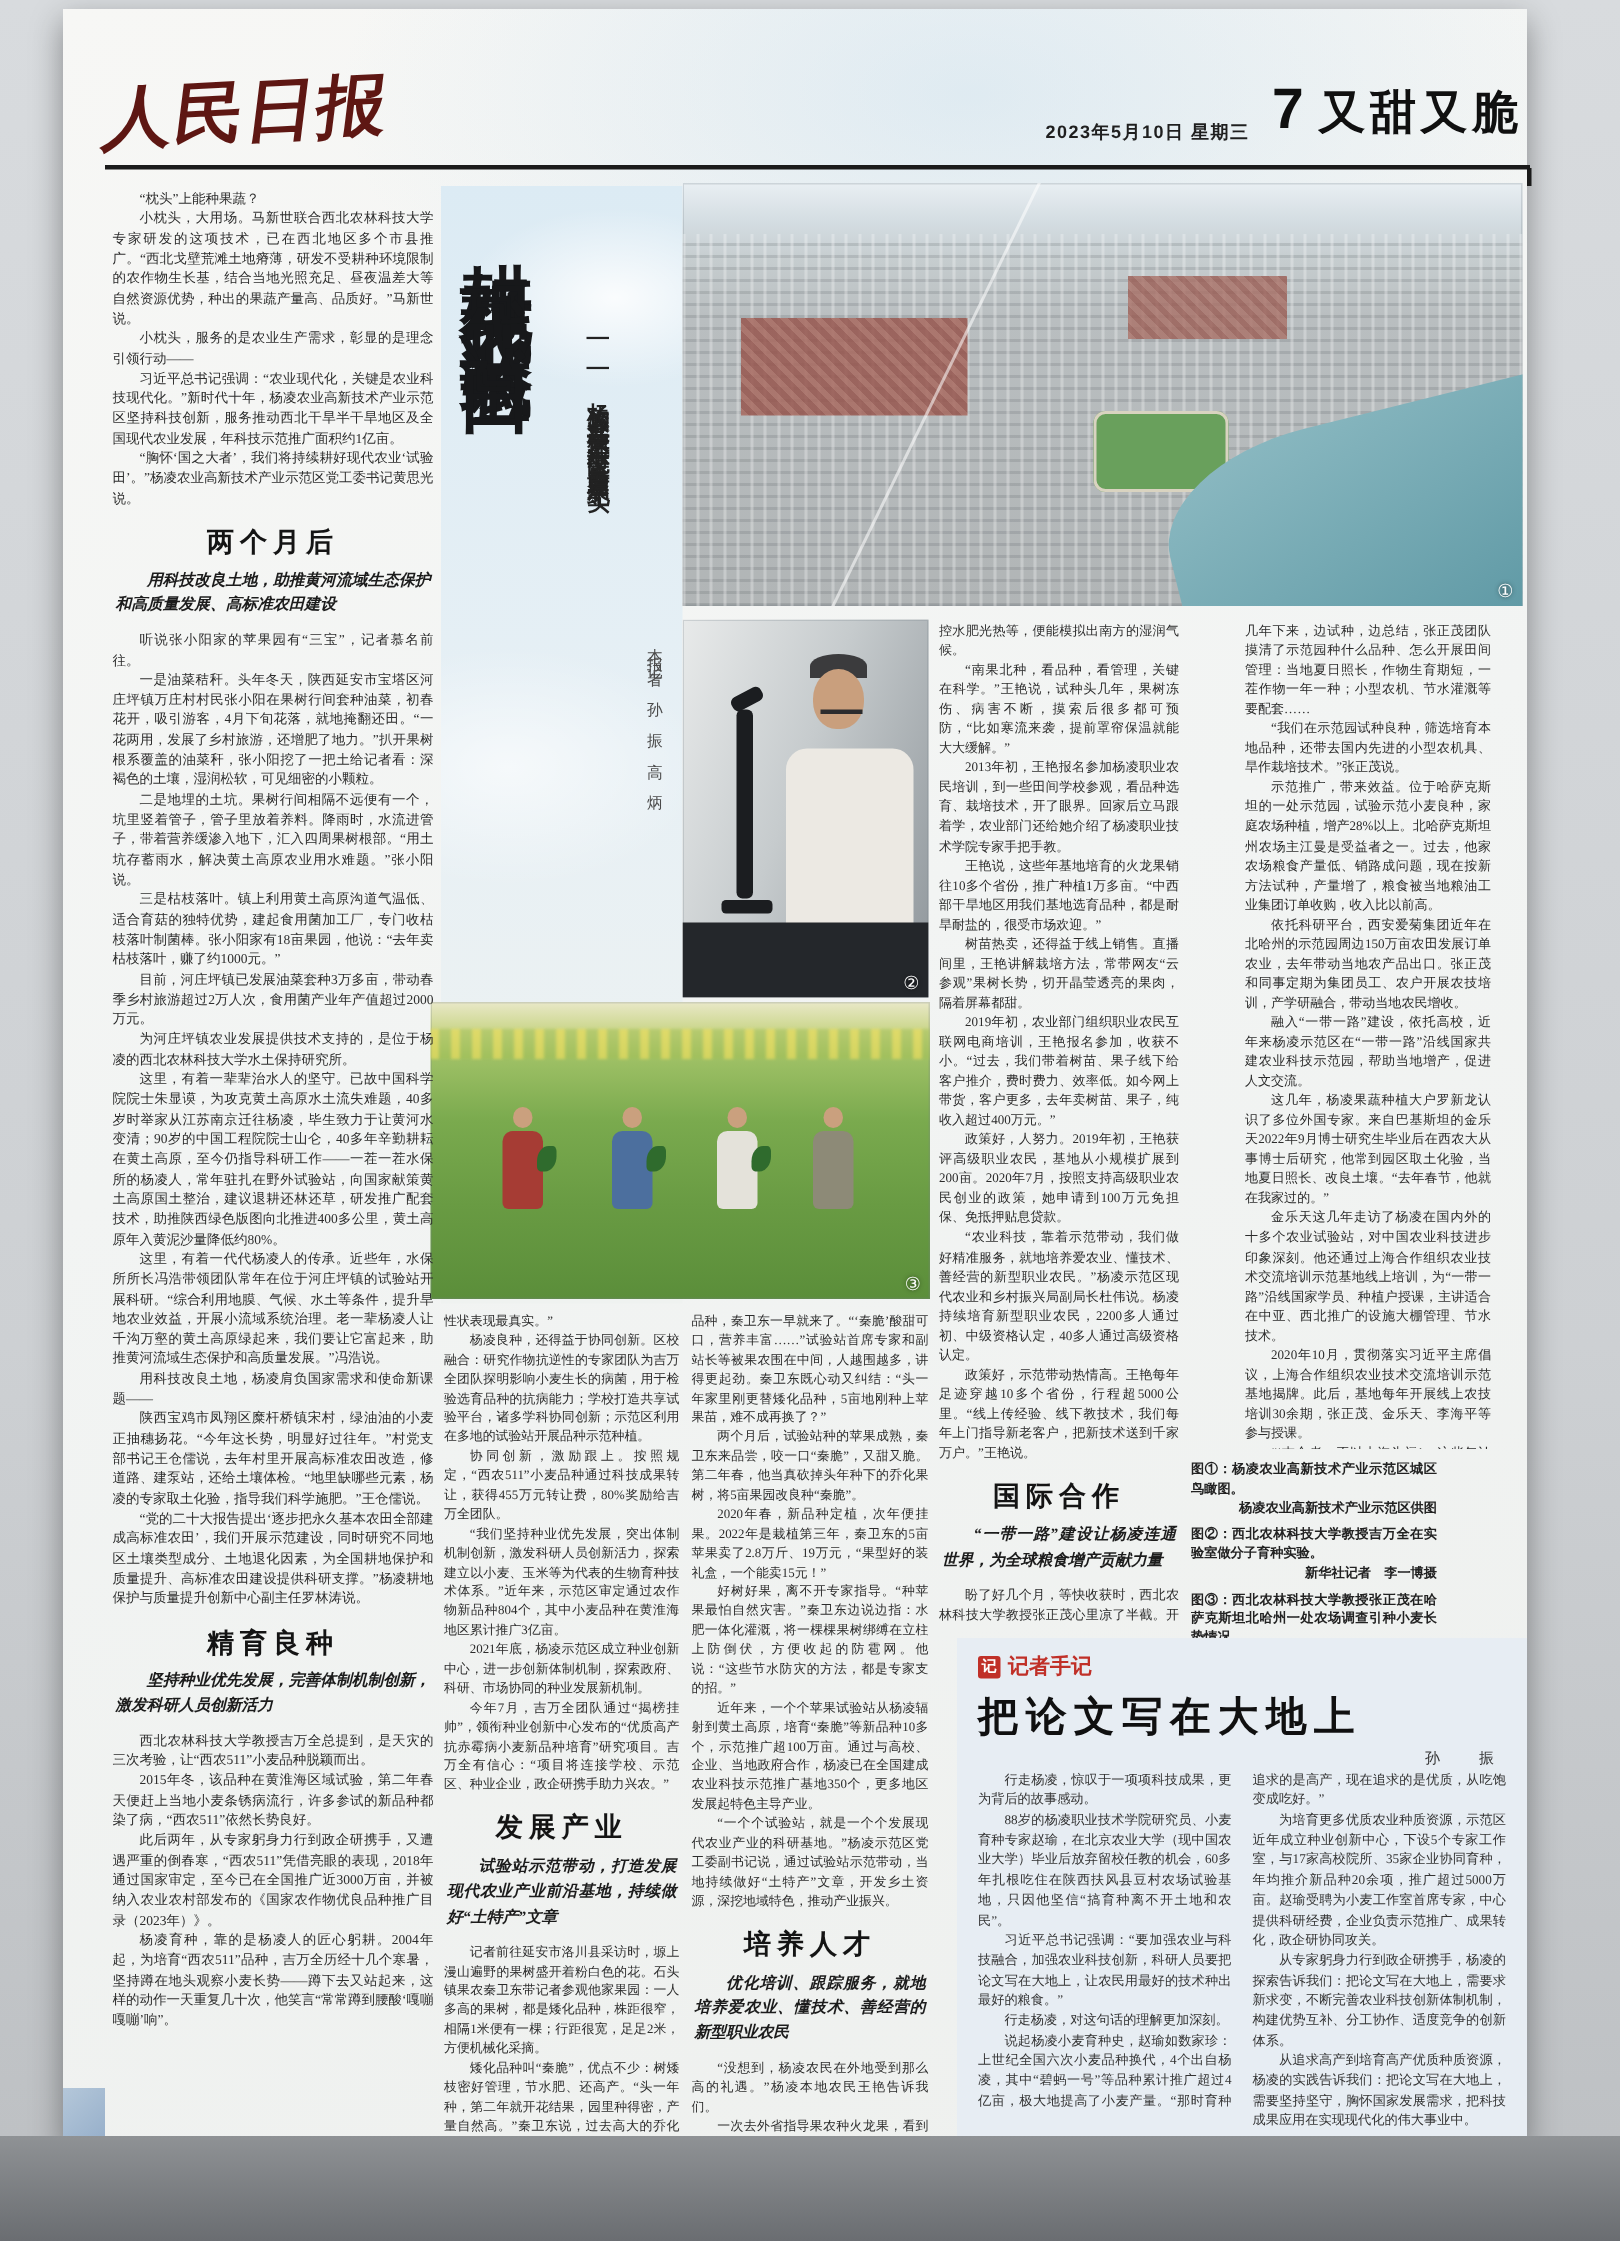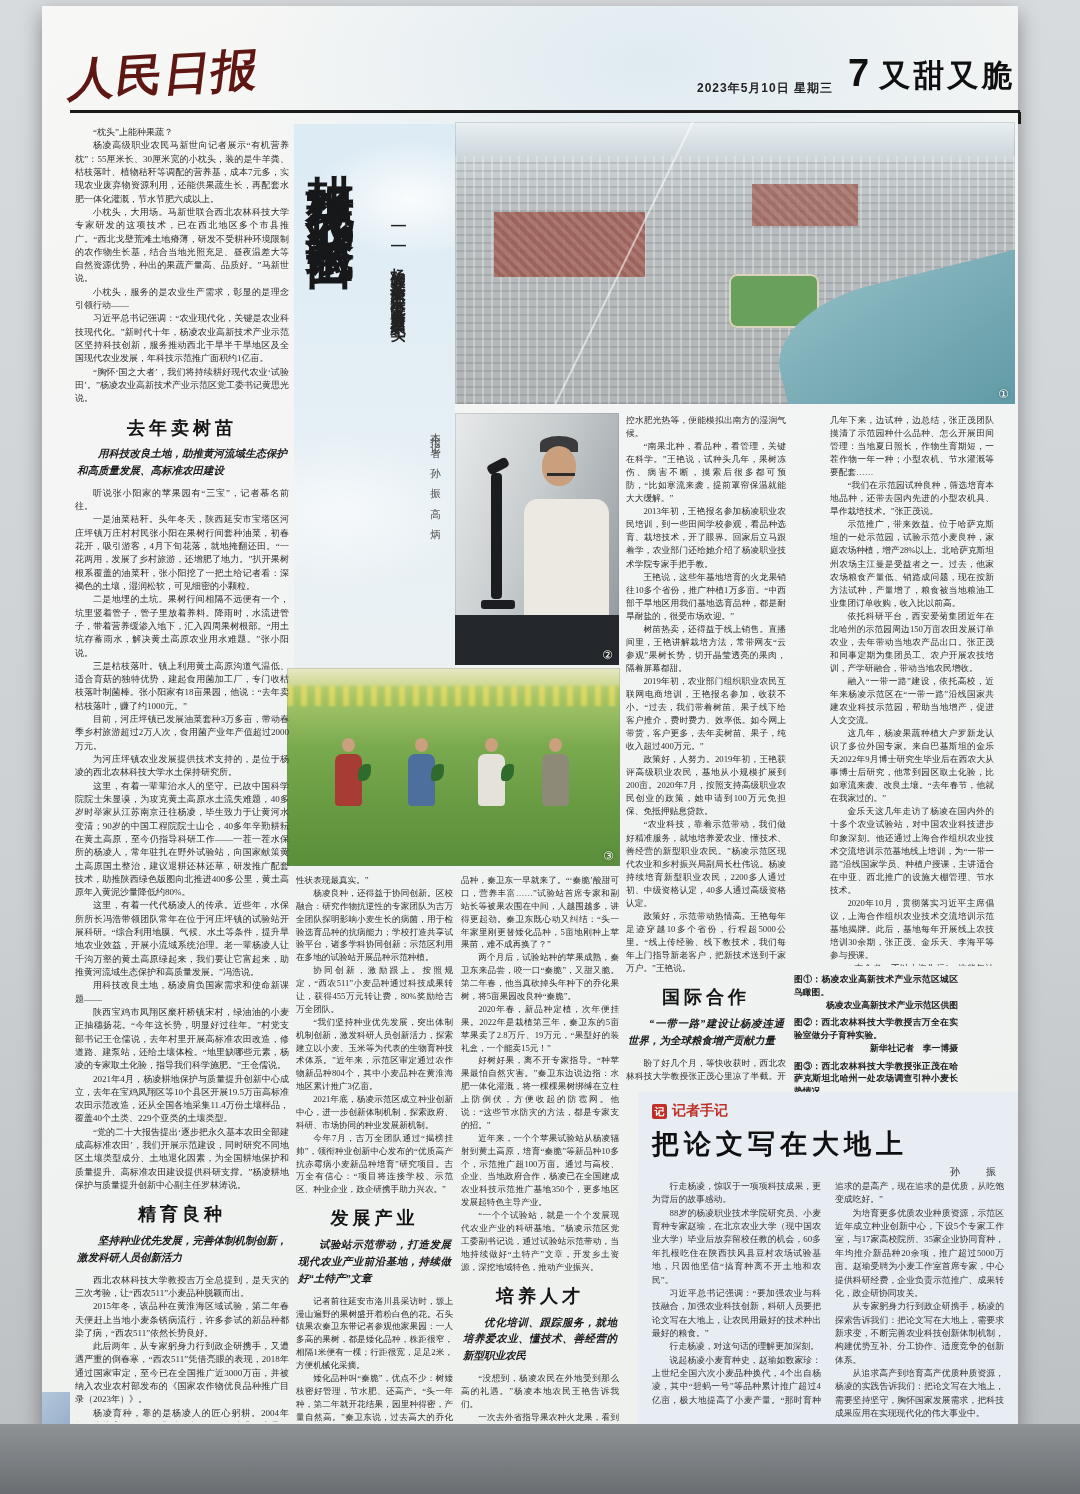--- a/index.html
+++ b/index.html
@@ -169,38 +169,36 @@
     </div>
     <div class="fig" style="left:76%">
       <div class="head"></div>
       <div class="torso" style="background:#8d8a77"></div>
     </div>
     <div class="pnum">③</div>
   </div>
 
   <div class="col col1">
       <div class="blk blk-p">“枕头”上能种果蔬？</div>
-      <div class="blk blk-p">杨凌高级职业农民马新世向记者展示“有机营养枕”：55厘米长、30厘米宽的小枕头，装的是牛羊粪、枯枝落叶、植物秸秆等调配的营养基，成本7元多，实现农业废弃物资源利用，还能供果蔬生长，再配套水肥一体化灌溉，节水节肥六成以上。</div>
       <div class="blk blk-p">小枕头，大用场。马新世联合西北农林科技大学专家研发的这项技术，已在西北地区多个市县推广。“西北戈壁荒滩土地瘠薄，研发不受耕种环境限制的农作物生长基，结合当地光照充足、昼夜温差大等自然资源优势，种出的果蔬产量高、品质好。”马新世说。</div>
       <div class="blk blk-p">小枕头，服务的是农业生产需求，彰显的是理念引领行动——</div>
       <div class="blk blk-p">习近平总书记强调：“农业现代化，关键是农业科技现代化。”新时代十年，杨凌农业高新技术产业示范区坚持科技创新，服务推动西北干旱半干旱地区及全国现代农业发展，年科技示范推广面积约1亿亩。</div>
       <div class="blk blk-p">“胸怀‘国之大者’，我们将持续耕好现代农业‘试验田’。”杨凌农业高新技术产业示范区党工委书记黄思光说。</div>
-      <div class="blk blk-h">去年卖树苗</div>
+      <div class="blk blk-h">两个月后</div>
       <div class="blk blk-lead">用科技改良土地，助推黄河流域生态保护和高质量发展、高标准农田建设</div>
       <div class="blk blk-p">听说张小阳家的苹果园有“三宝”，记者慕名前往。</div>
       <div class="blk blk-p">一是油菜秸秆。头年冬天，陕西延安市宝塔区河庄坪镇万庄村村民张小阳在果树行间套种油菜，初春花开，吸引游客，4月下旬花落，就地掩翻还田。“一花两用，发展了乡村旅游，还增肥了地力。”扒开果树根系覆盖的油菜秆，张小阳挖了一把土给记者看：深褐色的土壤，湿润松软，可见细密的小颗粒。</div>
       <div class="blk blk-p">二是地埋的土坑。果树行间相隔不远便有一个，坑里竖着管子，管子里放着养料。降雨时，水流进管子，带着营养缓渗入地下，汇入四周果树根部。“用土坑存蓄雨水，解决黄土高原农业用水难题。”张小阳说。</div>
       <div class="blk blk-p">三是枯枝落叶。镇上利用黄土高原沟道气温低、适合育菇的独特优势，建起食用菌加工厂，专门收枯枝落叶制菌棒。张小阳家有18亩果园，他说：“去年卖枯枝落叶，赚了约1000元。”</div>
       <div class="blk blk-p">目前，河庄坪镇已发展油菜套种3万多亩，带动春季乡村旅游超过2万人次，食用菌产业年产值超过2000万元。</div>
       <div class="blk blk-p">为河庄坪镇农业发展提供技术支持的，是位于杨凌的西北农林科技大学水土保持研究所。</div>
       <div class="blk blk-p">这里，有着一辈辈治水人的坚守。已故中国科学院院士朱显谟，为攻克黄土高原水土流失难题，40多岁时举家从江苏南京迁往杨凌，毕生致力于让黄河水变清；90岁的中国工程院院士山仑，40多年辛勤耕耘在黄土高原，至今仍指导科研工作——一茬一茬水保所的杨凌人，常年驻扎在野外试验站，向国家献策黄土高原国土整治，建议退耕还林还草，研发推广配套技术，助推陕西绿色版图向北推进400多公里，黄土高原年入黄泥沙量降低约80%。</div>
       <div class="blk blk-p">这里，有着一代代杨凌人的传承。近些年，水保所所长冯浩带领团队常年在位于河庄坪镇的试验站开展科研。“综合利用地膜、气候、水土等条件，提升旱地农业效益，开展小流域系统治理。老一辈杨凌人让千沟万壑的黄土高原绿起来，我们要让它富起来，助推黄河流域生态保护和高质量发展。”冯浩说。</div>
       <div class="blk blk-p">用科技改良土地，杨凌肩负国家需求和使命新课题——</div>
       <div class="blk blk-p">陕西宝鸡市凤翔区糜杆桥镇宋村，绿油油的小麦正抽穗扬花。“今年这长势，明显好过往年。”村党支部书记王仓儒说，去年村里开展高标准农田改造，修道路、建泵站，还给土壤体检。“地里缺哪些元素，杨凌的专家取土化验，指导我们科学施肥。”王仓儒说。</div>
-      <div class="blk blk-p">2021年4月，杨凌耕地保护与质量提升创新中心成立，去年在宝鸡凤翔区等10个县区开展19.5万亩高标准农田示范改造，还从全国各地采集11.4万份土壤样品，覆盖40个土类、229个亚类的土壤类型。</div>
       <div class="blk blk-p">“党的二十大报告提出‘逐步把永久基本农田全部建成高标准农田’，我们开展示范建设，同时研究不同地区土壤类型成分、土地退化因素，为全国耕地保护和质量提升、高标准农田建设提供科研支撑。”杨凌耕地保护与质量提升创新中心副主任罗林涛说。</div>
       <div class="blk blk-h">精育良种</div>
       <div class="blk blk-lead">坚持种业优先发展，完善体制机制创新，激发科研人员创新活力</div>
       <div class="blk blk-p">西北农林科技大学教授吉万全总提到，是天灾的三次考验，让“西农511”小麦品种脱颖而出。</div>
       <div class="blk blk-p">2015年冬，该品种在黄淮海区域试验，第二年春天便赶上当地小麦条锈病流行，许多参试的新品种都染了病，“西农511”依然长势良好。</div>
       <div class="blk blk-p">此后两年，从专家躬身力行到政企研携手，又遭遇严重的倒春寒，“西农511”凭借亮眼的表现，2018年通过国家审定，至今已在全国推广近3000万亩，并被纳入农业农村部发布的《国家农作物优良品种推广目录（2023年）》。</div>
       <div class="blk blk-p">杨凌育种，靠的是杨凌人的匠心躬耕。2004年起，为培育“西农511”品种，吉万全历经十几个寒暑，坚持蹲在地头观察小麦长势——蹲下去又站起来，这样的动作一天重复几十次，他笑言“常常蹲到腰酸‘嘎嘣嘎嘣’响”。</div>
     </div>
   <div class="col col2">
       <div class="blk blk-cont">性状表现最真实。”</div>
@@ -239,21 +237,21 @@
       <div class="blk blk-h">国际合作</div>
       <div class="blk blk-lead">“一带一路”建设让杨凌连通世界，为全球粮食增产贡献力量</div>
       <div class="blk blk-p">盼了好几个月，等快收获时，西北农林科技大学教授张正茂心里凉了半截。开春时种的小麦、油菜、大豆，要么长得不理想，有的甚至没开花。</div>
     </div>
   <div class="col col5">
       <div class="blk blk-cont">几年下来，边试种，边总结，张正茂团队摸清了示范园种什么品种、怎么开展田间管理：当地夏日照长，作物生育期短，一茬作物一年一种；小型农机、节水灌溉等要配套……</div>
       <div class="blk blk-p">“我们在示范园试种良种，筛选培育本地品种，还带去国内先进的小型农机具、旱作栽培技术。”张正茂说。</div>
       <div class="blk blk-p">示范推广，带来效益。位于哈萨克斯坦的一处示范园，试验示范小麦良种，家庭农场种植，增产28%以上。北哈萨克斯坦州农场主江曼是受益者之一。过去，他家农场粮食产量低、销路成问题，现在按新方法试种，产量增了，粮食被当地粮油工业集团订单收购，收入比以前高。</div>
       <div class="blk blk-p">依托科研平台，西安爱菊集团近年在北哈州的示范园周边150万亩农田发展订单农业，去年带动当地农产品出口。张正茂和同事定期为集团员工、农户开展农技培训，产学研融合，带动当地农民增收。</div>
       <div class="blk blk-p">融入“一带一路”建设，依托高校，近年来杨凌示范区在“一带一路”沿线国家共建农业科技示范园，帮助当地增产，促进人文交流。</div>
-      <div class="blk blk-p">这几年，杨凌果蔬种植大户罗新龙认识了多位外国专家。来自巴基斯坦的金乐天2022年9月博士研究生毕业后在西农大从事博士后研究，他常到园区取土化验，比如寒流来袭、改良土壤。“去年春节，他就在我家过的。”</div>
+      <div class="blk blk-p">这几年，杨凌果蔬种植大户罗新龙认识了多位外国专家。来自巴基斯坦的金乐天2022年9月博士研究生毕业后在西农大从事博士后研究，他常到园区取土化验，当地夏日照长、改良土壤。“去年春节，他就在我家过的。”</div>
       <div class="blk blk-p">金乐天这几年走访了杨凌在国内外的十多个农业试验站，对中国农业科技进步印象深刻。他还通过上海合作组织农业技术交流培训示范基地线上培训，为“一带一路”沿线国家学员、种植户授课，主讲适合在中亚、西北推广的设施大棚管理、节水技术。</div>
       <div class="blk blk-p">2020年10月，贯彻落实习近平主席倡议，上海合作组织农业技术交流培训示范基地揭牌。此后，基地每年开展线上农技培训30余期，张正茂、金乐天、李海平等参与授课。</div>
       <div class="blk blk-p">“‘志合者，不以山海为远’，这些年认识的外国专家多了，来西农大深造的留学生多了，‘一带一路’建设让杨凌连通世界，为全球粮食增产贡献力量。”张正茂说。</div>
     </div>
   <div class="col col5x">
     <div>
         <div class="blk blk-cap">图①：杨凌农业高新技术产业示范区城区鸟瞰图。</div>
         <div class="blk blk-capc">杨凌农业高新技术产业示范区供图</div>
         <div class="blk blk-cap">图②：西北农林科技大学教授吉万全在实验室做分子育种实验。</div>
         <div class="blk blk-capc">新华社记者　李一博摄</div>

